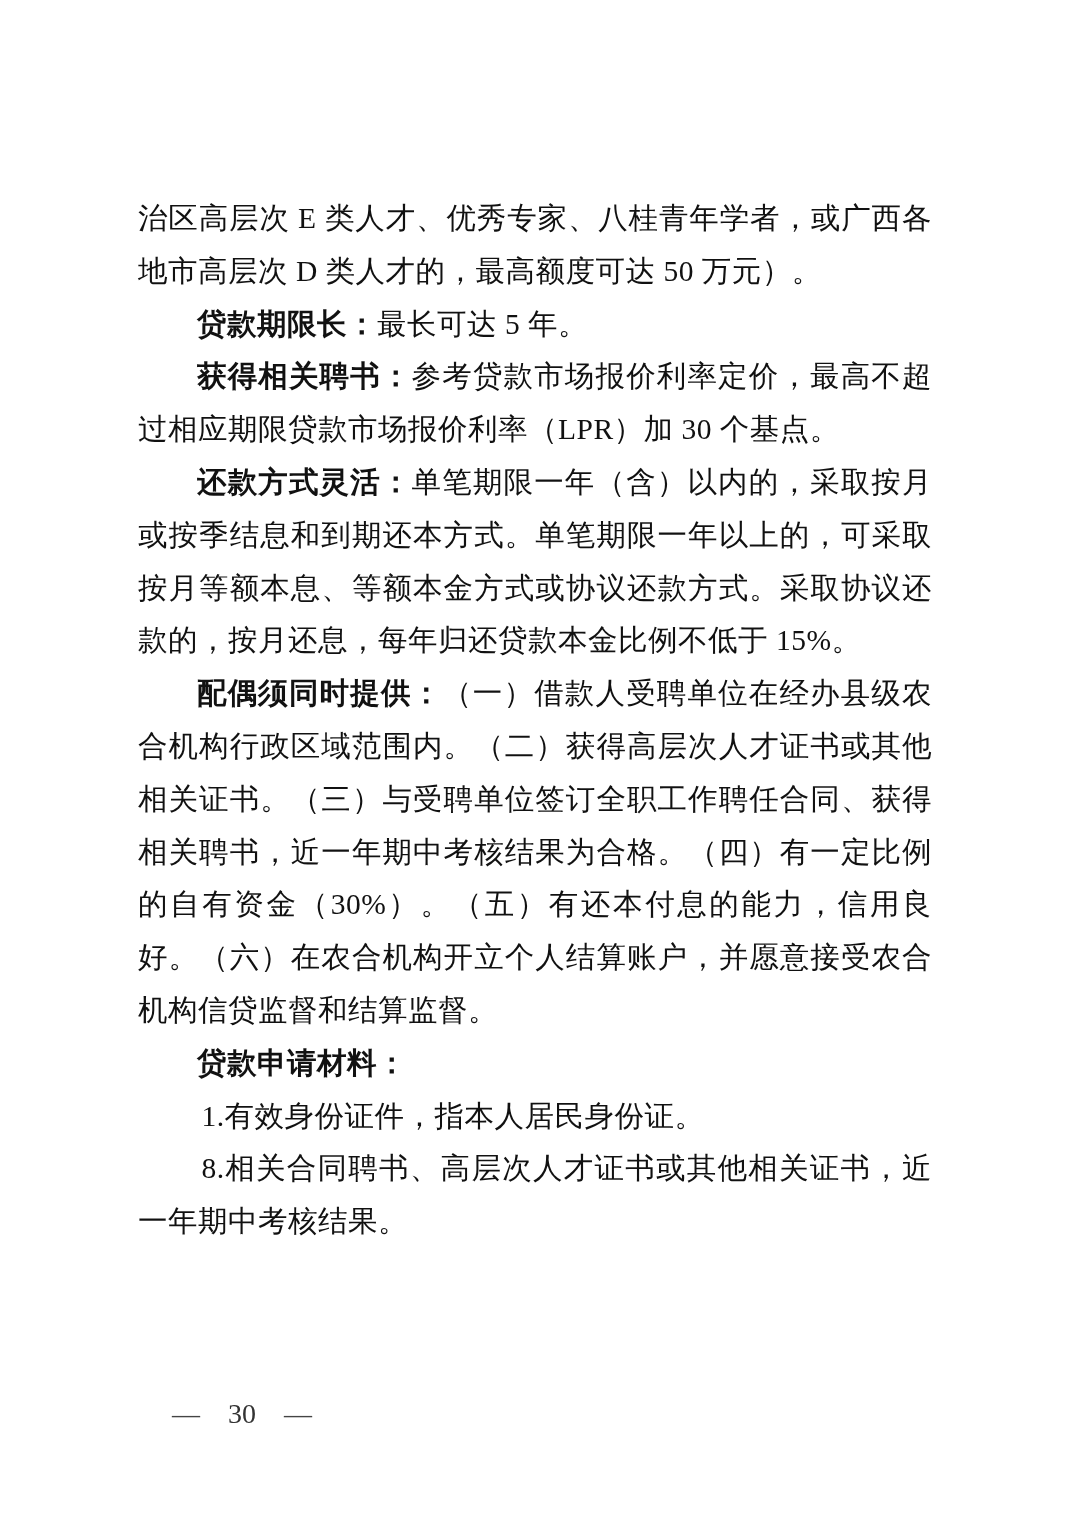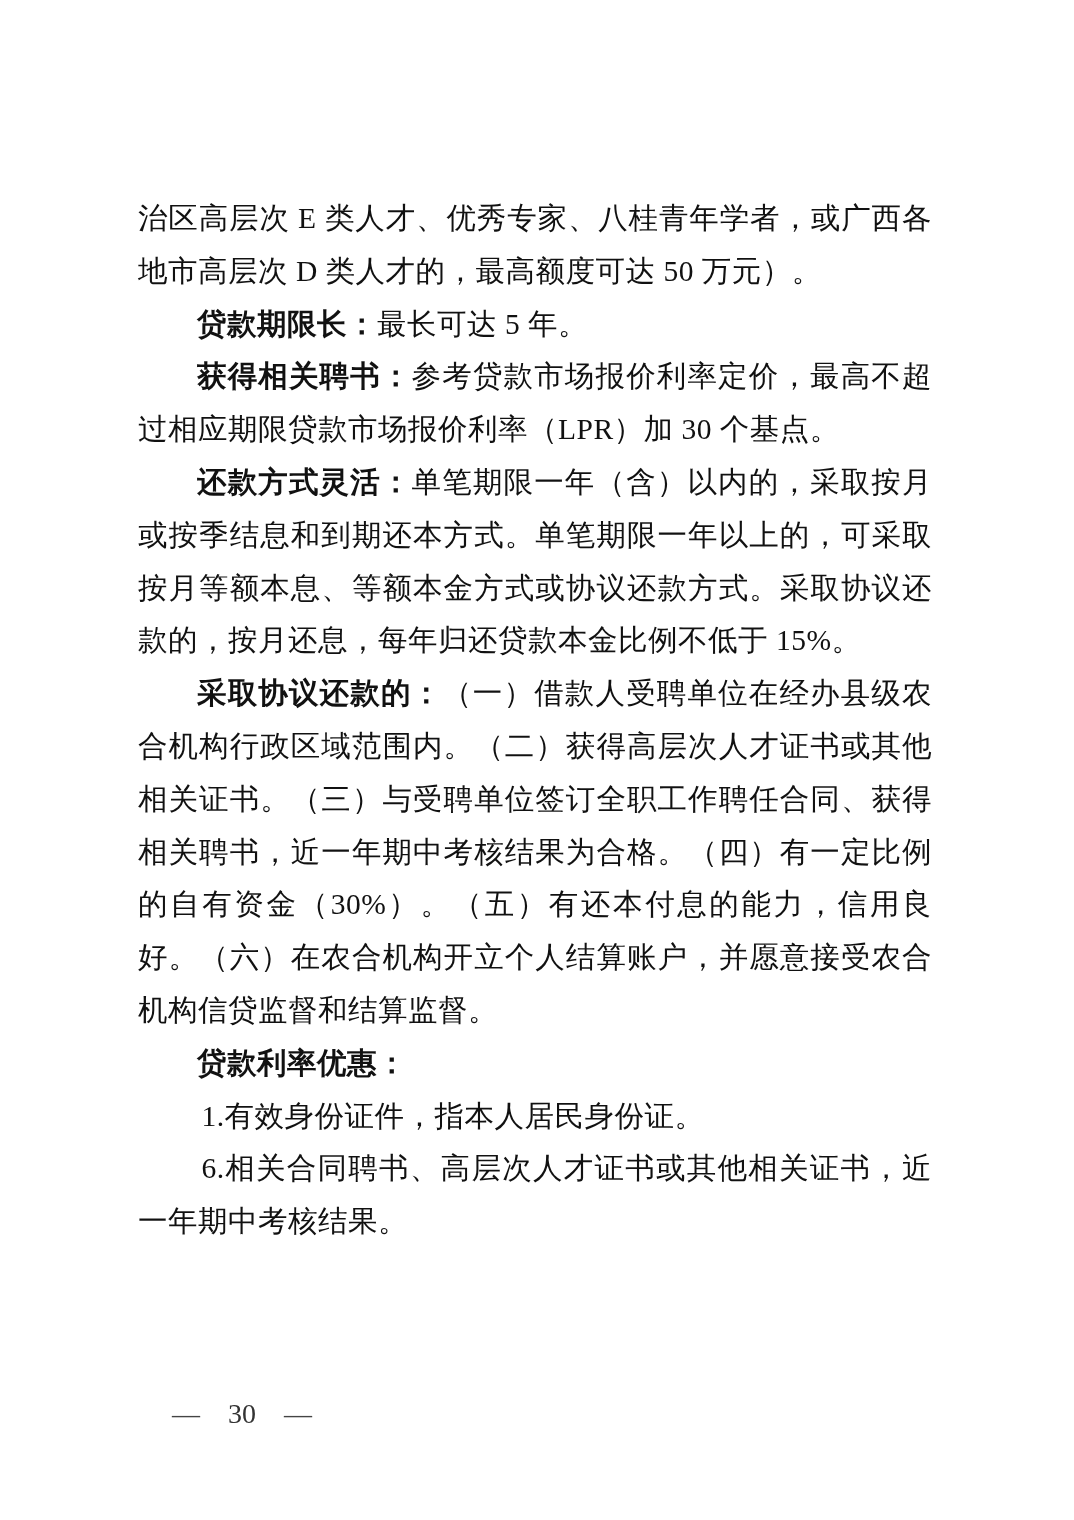--- a/index.html
+++ b/index.html
@@ -60,23 +60,23 @@
 </style>
 </head>
 <body>
 
 <div class="page">
   <div class="doc-body">
       <p class="no-indent"><span>治区高层次 E 类人才、优秀专家、八桂青年学者，或广西各地市高层次 D 类人才的，最高额度可达 50 万元）。</span></p>
       <p><b>贷款期限长：</b><span>最长可达 5 年。</span></p>
       <p><b>获得相关聘书：</b><span>参考贷款市场报价利率定价，最高不超过相应期限贷款市场报价利率（LPR）加 30 个基点。</span></p>
       <p><b>还款方式灵活：</b><span>单笔期限一年（含）以内的，采取按月或按季结息和到期还本方式。单笔期限一年以上的，可采取按月等额本息、等额本金方式或协议还款方式。采取协议还款的，按月还息，每年归还贷款本金比例不低于 15%。</span></p>
-      <p><b>采取协议还款的：</b><span>（一）借款人受聘单位在经办县级农合机构行政区域范围内。（二）获得高层次人才证书或其他相关证书。（三）与受聘单位签订全职工作聘任合同、获得相关聘书，近一年期中考核结果为合格。（四）有一定比例的自有资金（30%）。（五）有还本付息的能力，信用良好。（六）在农合机构开立个人结算账户，并愿意接受农合机构信贷监督和结算监督。</span></p>
-      <p><b>贷款利率优惠：</b></p>
+      <p><b>配偶须同时提供：</b><span>（一）借款人受聘单位在经办县级农合机构行政区域范围内。（二）获得高层次人才证书或其他相关证书。（三）与受聘单位签订全职工作聘任合同、获得相关聘书，近一年期中考核结果为合格。（四）有一定比例的自有资金（30%）。（五）有还本付息的能力，信用良好。（六）在农合机构开立个人结算账户，并愿意接受农合机构信贷监督和结算监督。</span></p>
+      <p><b>贷款申请材料：</b></p>
       <p class="numbered"><span>1.有效身份证件，指本人居民身份证。</span></p>
-      <p class="numbered"><span>6.相关合同聘书、高层次人才证书或其他相关证书，近一年期中考核结果。</span></p>
+      <p class="numbered"><span>8.相关合同聘书、高层次人才证书或其他相关证书，近一年期中考核结果。</span></p>
     </div>
   <div class="page-footer">
     <span class="dash">—</span>
     <span class="num">30</span>
     <span class="dash">—</span>
   </div>
 </div>
 
 </body></html>

